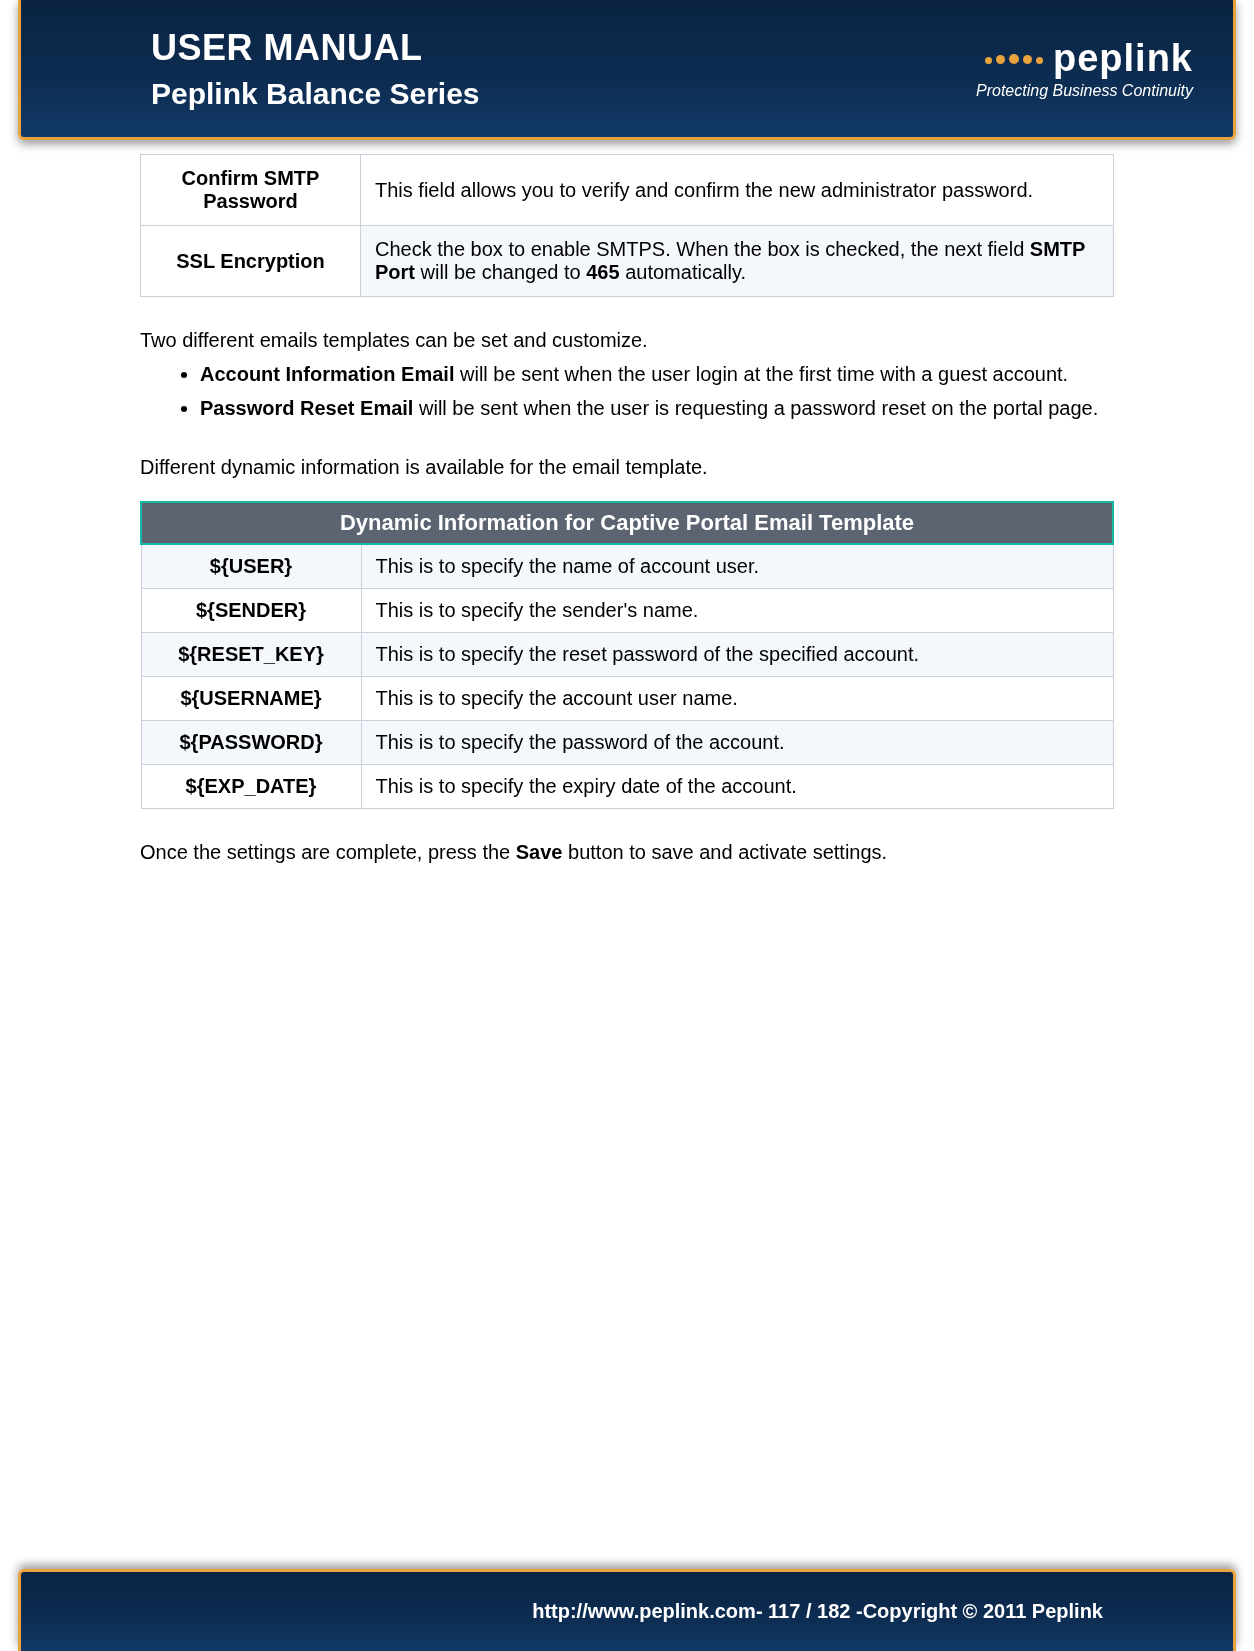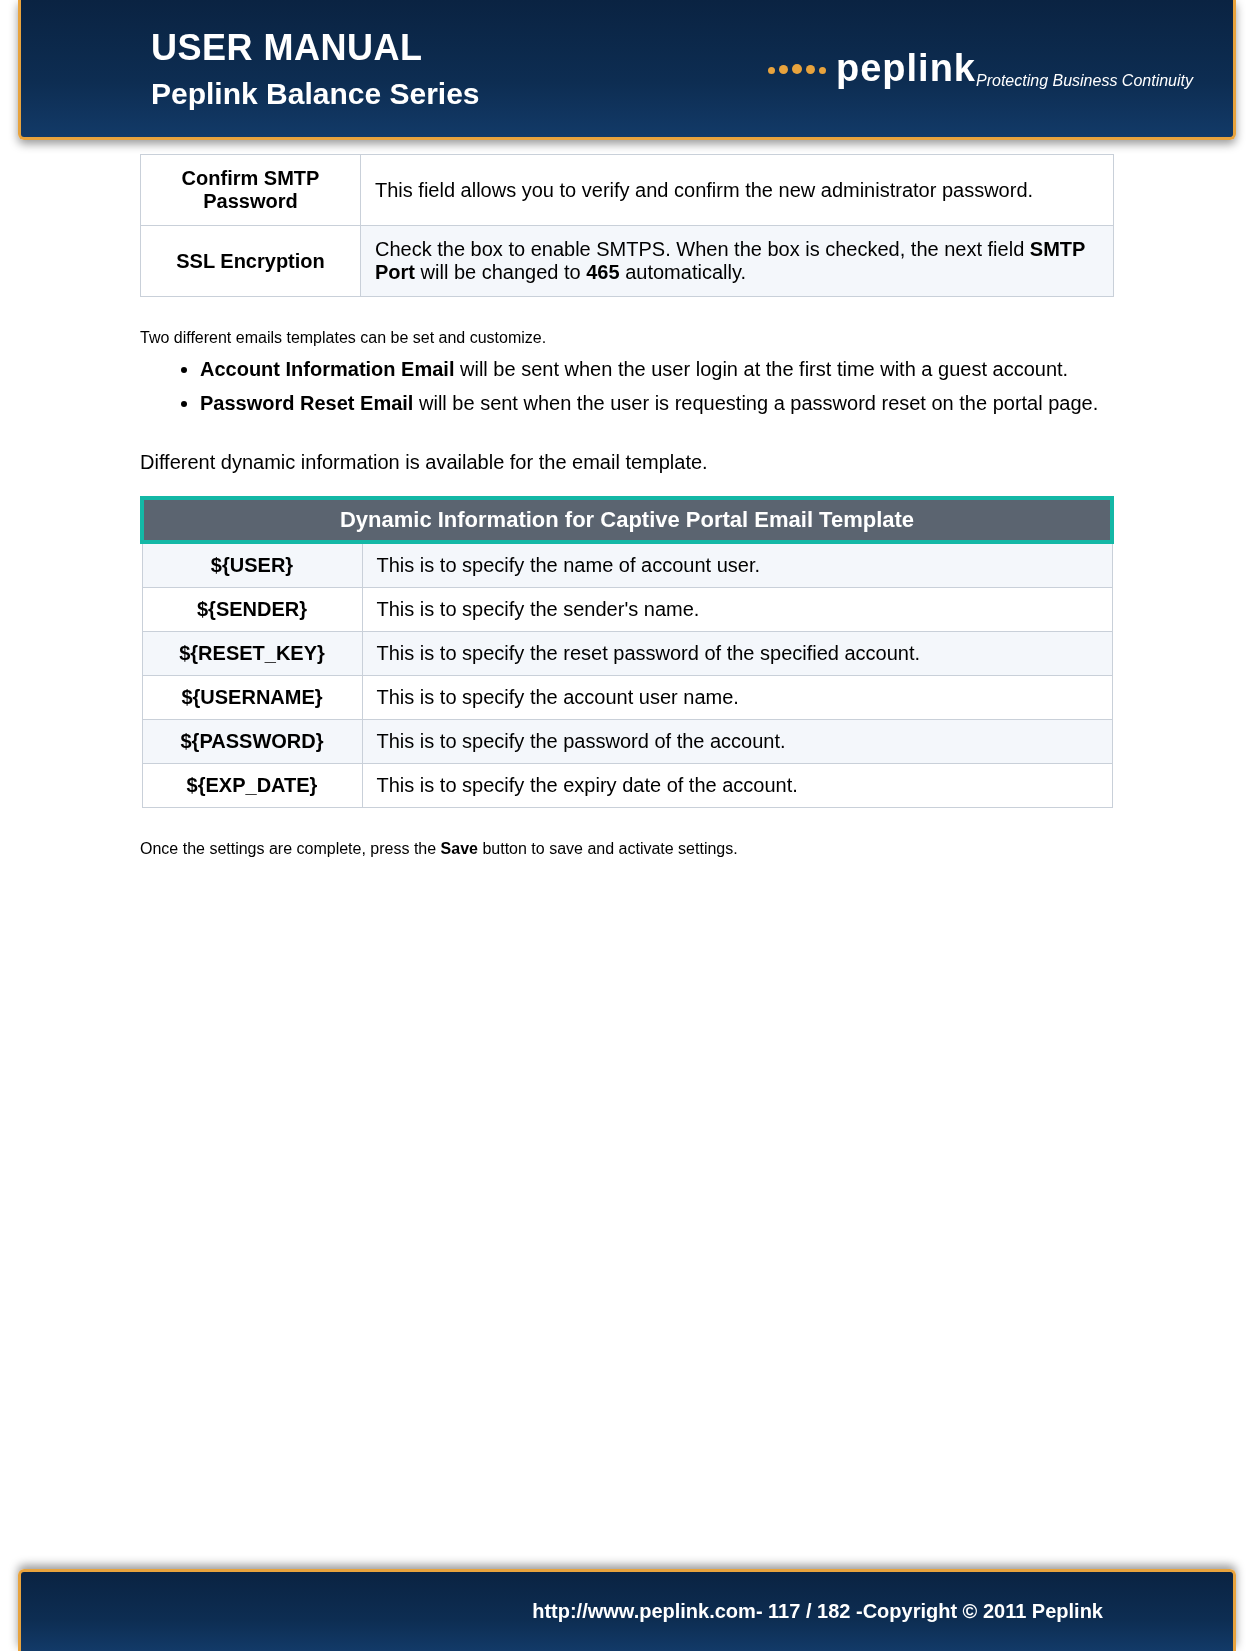--- a/index.html
+++ b/index.html
@@ -35,21 +35,21 @@
     .header-title {
       font-size: 36px;
       font-weight: bold;
       margin-bottom: 8px;
       letter-spacing: 0.5px;
     }
     .header-subtitle {
       font-size: 30px;
       font-weight: bold;
     }
-    .logo-box { display: flex; flex-direction: row; align-items: flex-end; }
+    .logo-box { display: flex; flex-direction: column; align-items: flex-end; }
     .logo-main { display: flex; align-items: center; gap: 6px; }
     .logo-dots { display: flex; gap: 4px; margin-right: 4px; align-items: flex-end; }
     .dot { width: 10px; height: 10px; border-radius: 50%; background: #e8a33d; }
     .dot.sm { width: 7px; height: 7px; }
     .dot.md { width: 9px; height: 9px; }
     .logo-text { color: #fff; font-size: 38px; font-weight: bold; letter-spacing: 1px; }
     .logo-tagline { color: #fff; font-size: 16px; font-style: italic; margin-top: 2px; }
     .content {
       flex: 1;
       padding: 0 140px 40px 140px;
@@ -72,39 +72,39 @@
     table.settings td.label {
       width: 220px;
       text-align: center;
       font-weight: bold;
       background: #f4f7fb;
     }
     table.settings tr:nth-child(even) td { background: #f4f7fb; }
     table.settings tr:nth-child(odd) td { background: #fff; }
     table.settings tr td.label { background: inherit; }
 
-    .para { font-size: 16px; line-height: 1.35; margin: 6px 0; }
+    .para { font-size: 20px; line-height: 1.35; margin: 6px 0; }
     ul.bullets { margin: 6px 0 10px 60px; }
     ul.bullets li { font-size: 20px; line-height: 1.4; margin-bottom: 6px; }
     .section-heading { font-size: 20px; font-weight: normal; margin: 34px 0 22px 0; }
 
     table.dynamic {
       width: 100%;
       border-collapse: collapse;
       border: 1px solid #c9d0d9;
       margin-bottom: 30px;
     }
     table.dynamic th {
       background: #5b6470;
       color: #fff;
       font-size: 22px;
       font-weight: bold;
       text-align: center;
       padding: 7px;
-      border: 4px solid #14b8a6;
+      border: 2px solid #14b8a6;
     }
     table.dynamic td {
       border: 1px solid #c9d0d9;
       padding: 10px 14px;
       font-size: 20px;
     }
     table.dynamic td.var {
       width: 220px;
       text-align: center;
       font-weight: bold;

